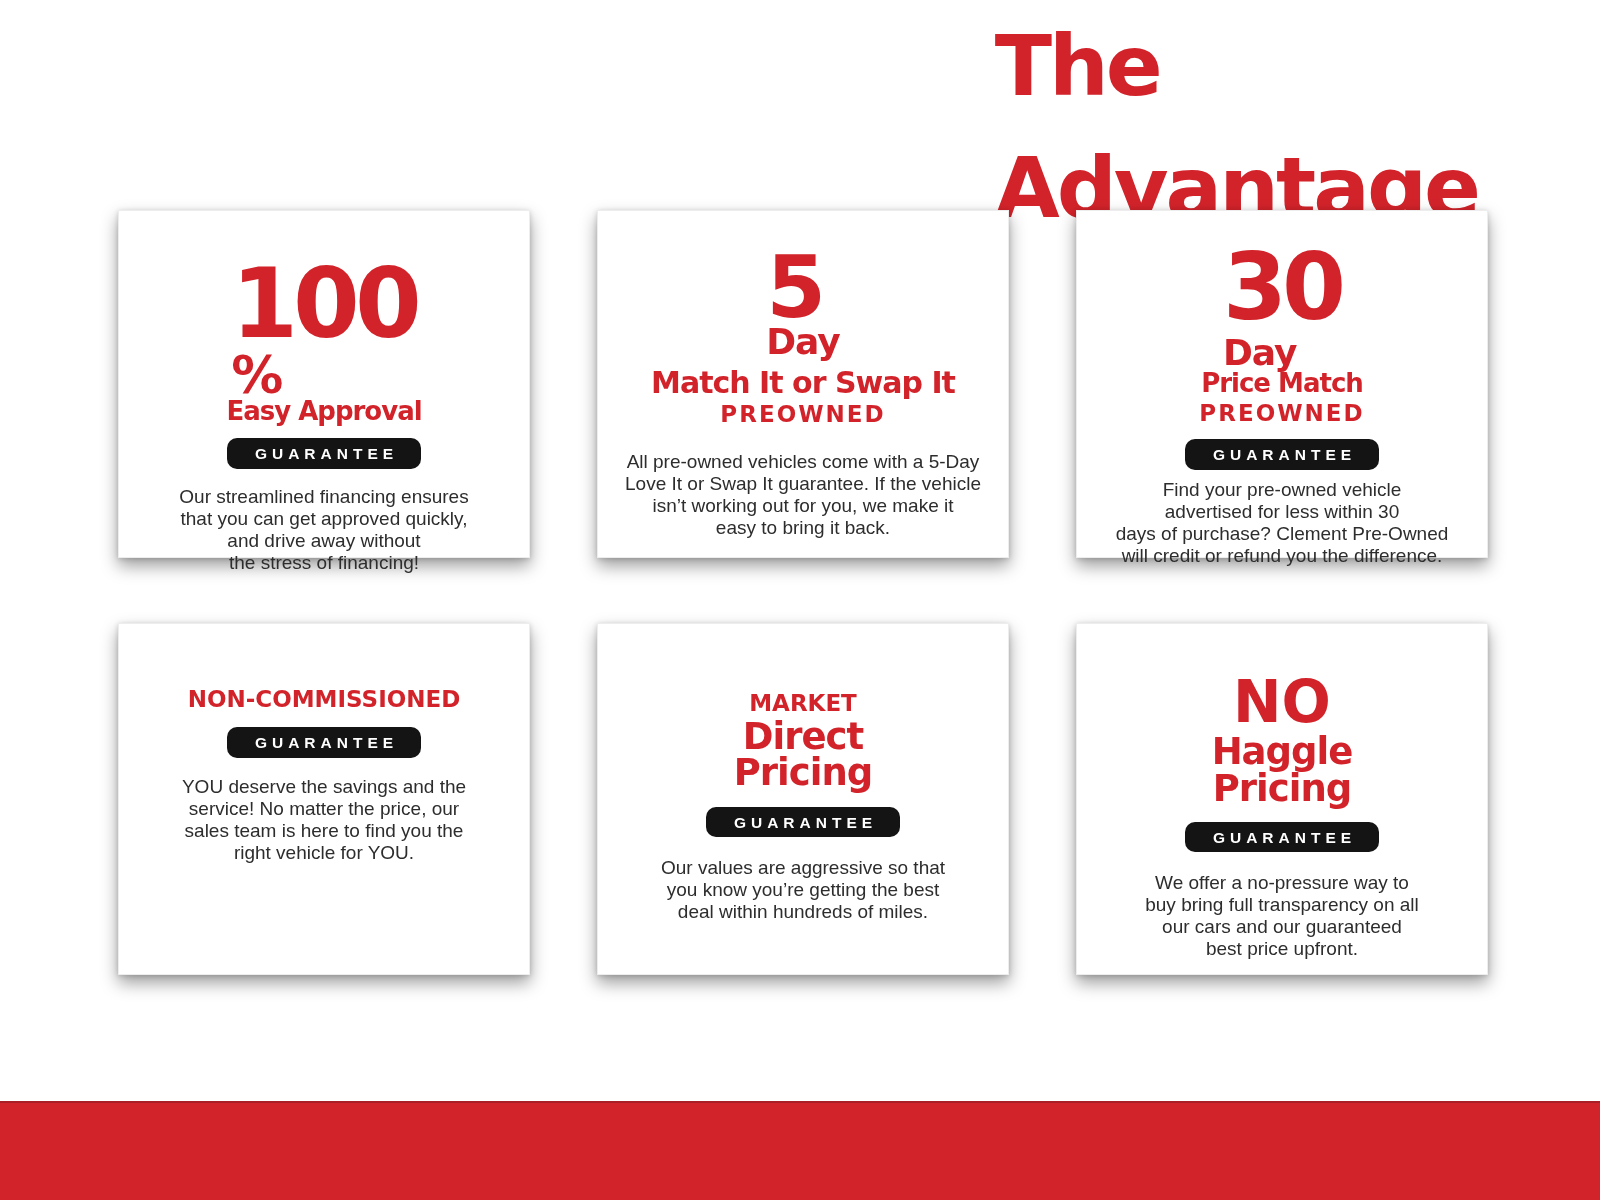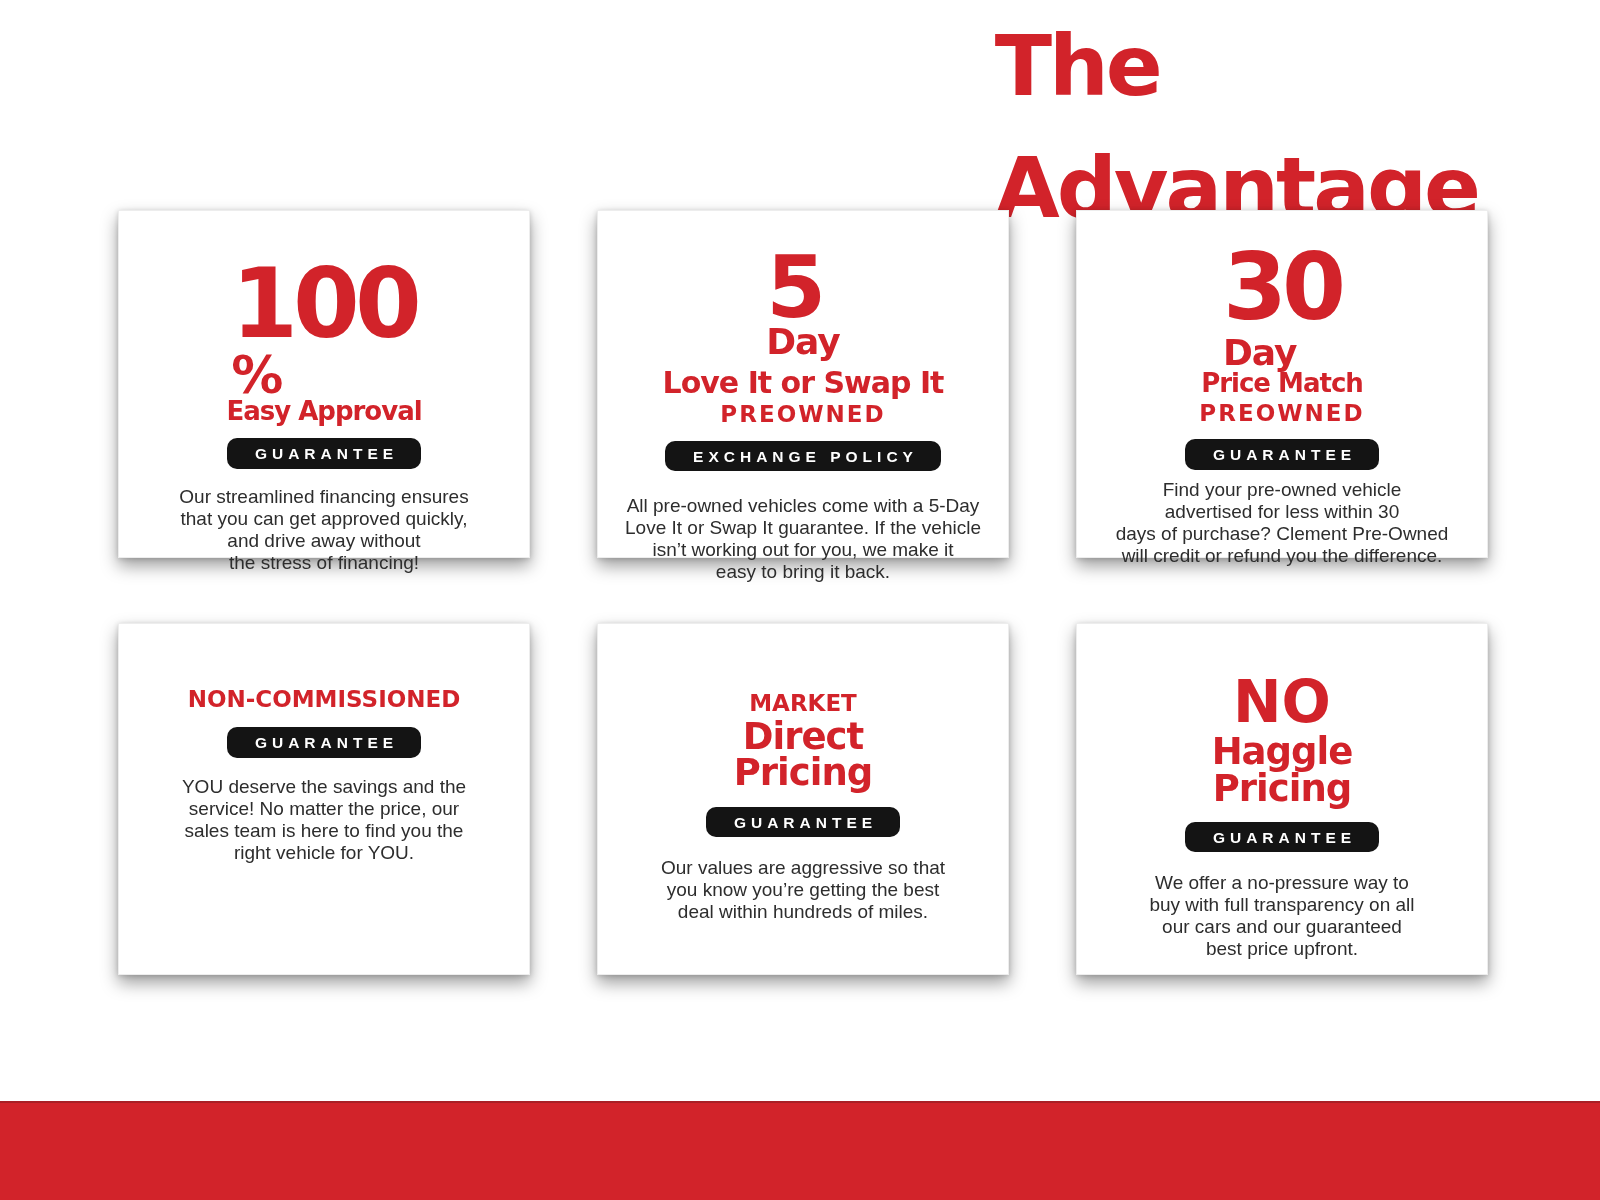--- a/index.html
+++ b/index.html
@@ -157,23 +157,22 @@
 that you can get approved quickly,
 and drive away without
 the stress of financing!</div>
   </div>
 
   <div class="card c2">
     <div class="bigline red">
       <span class="big-5">5</span>
       <span class="day">Day</span>
     </div>
-    <div class="card-title red">Love It or Swap It</div>
+    <div class="card-title red">Match It or Swap It</div>
     <div class="subtitle red">PREOWNED</div>
-    <div class="badge">EXCHANGE POLICY</div>
     <div class="card-body">All pre-owned vehicles come with a 5-Day
 Love It or Swap It guarantee. If the vehicle
 isn’t working out for you, we make it
 easy to bring it back.</div>
   </div>
 
   <div class="card c3">
     <div class="bigline red">
       <span class="big-30">30</span>
       <span class="day day-overlap">Day</span>
@@ -205,20 +204,20 @@
 you know you’re getting the best
 deal within hundreds of miles.</div>
   </div>
 
   <div class="card c6">
     <div class="big-no red">NO</div>
     <div class="title-multi red">Haggle
 Pricing</div>
     <div class="badge">GUARANTEE</div>
     <div class="card-body">We offer a no-pressure way to
-buy with full transparency on all
+buy bring full transparency on all
 our cars and our guaranteed
 best price upfront.</div>
   </div>
 
 </div>
 
 <div class="footer-bar"></div>
 
 </body></html>

